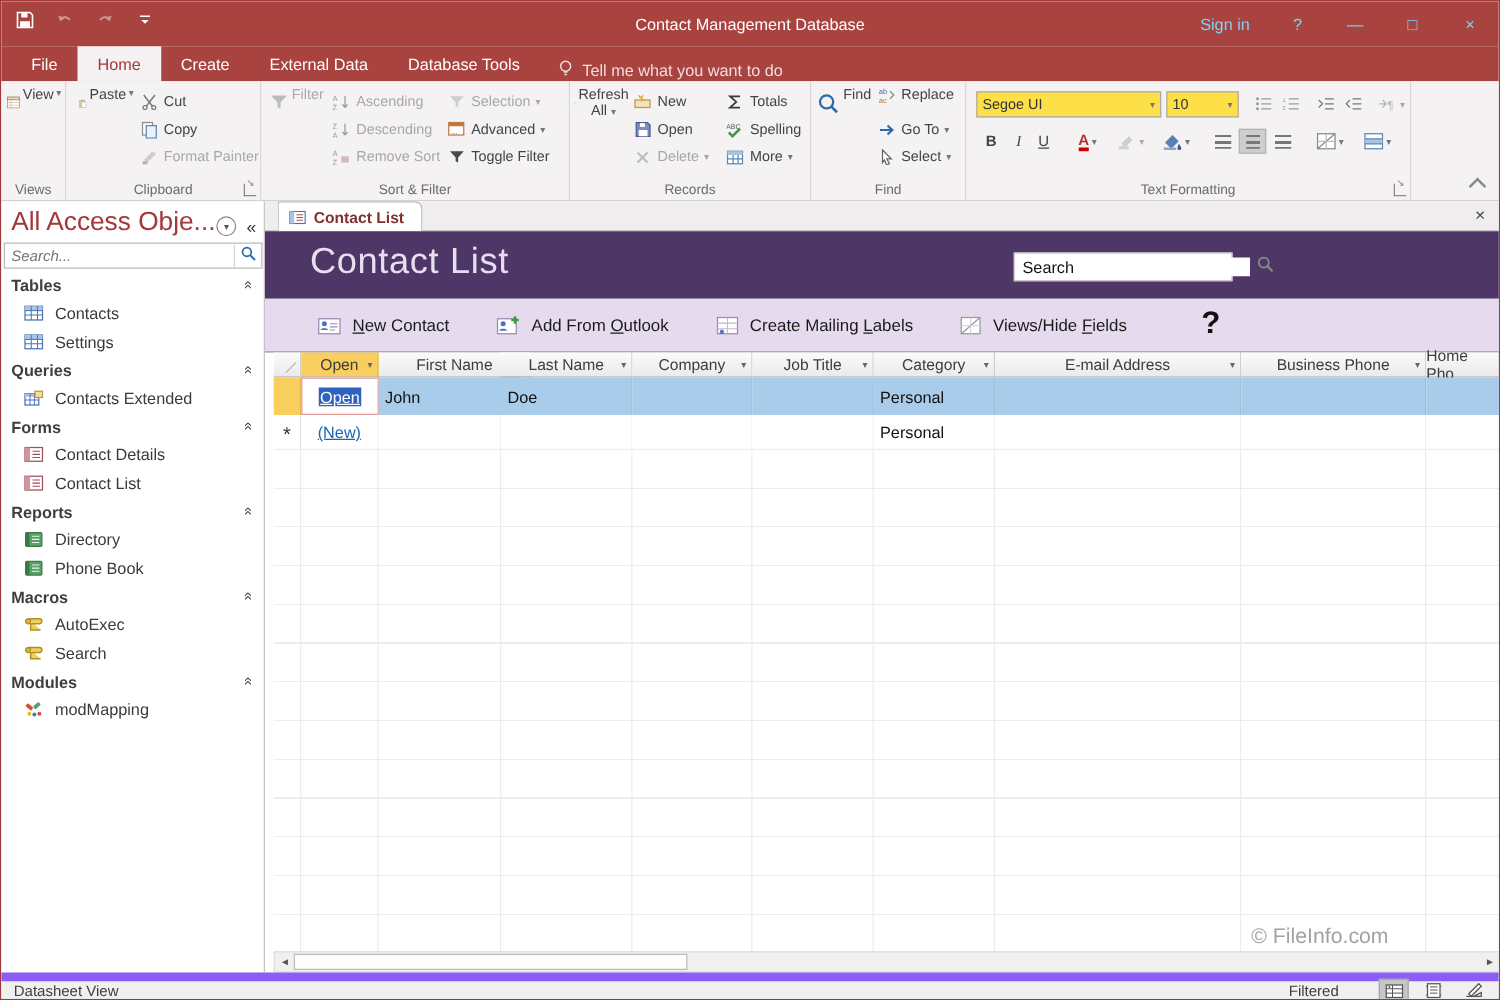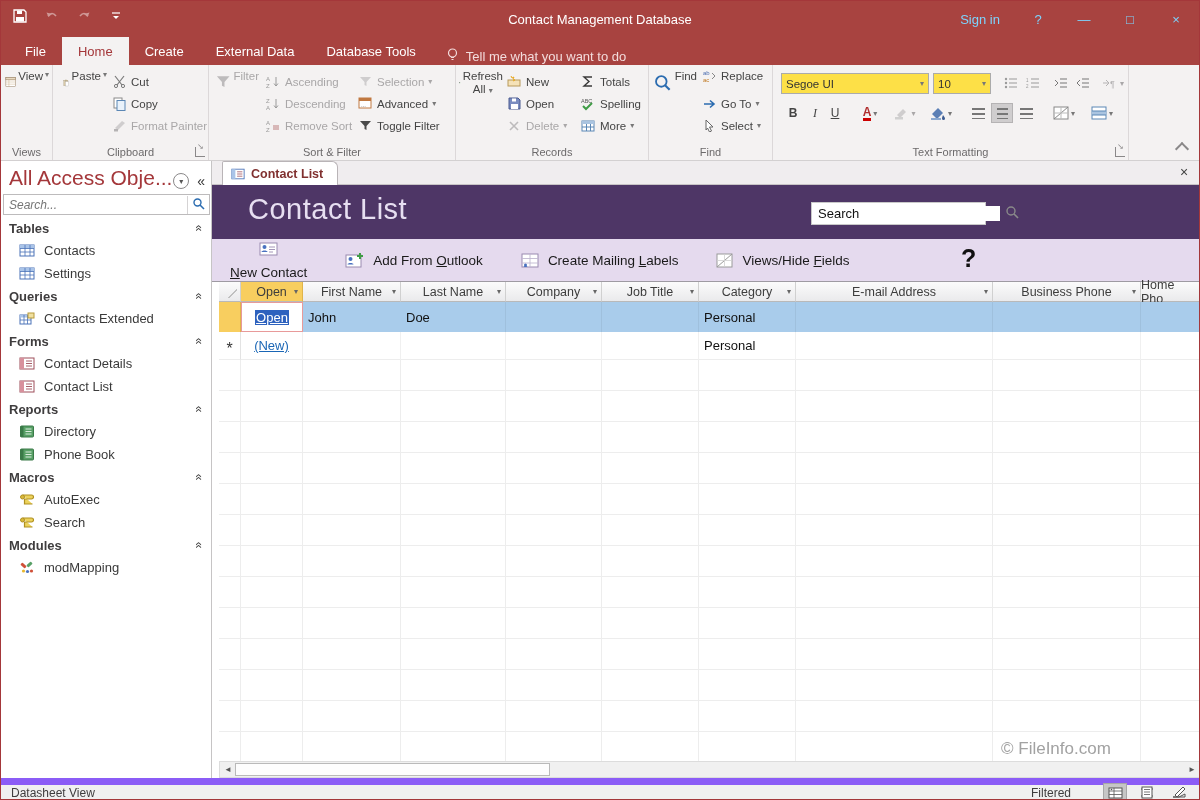--- a/index.html
+++ b/index.html
@@ -62,21 +62,21 @@
   .doctab { position:absolute; left:10px; top:0; height:24px; background:#fff; border:1px solid #b9b4b7; border-bottom:0; display:flex; align-items:center; gap:6px; padding:0 14px 0 8px; font-size:12.5px; font-weight:bold; color:#80302f; border-radius:2px 6px 0 0; }
   .tabclose { position:absolute; right:8px; top:2px; font-size:14px; color:#444; width:18px; height:18px; display:flex; align-items:center; justify-content:center; }
 
   .purplehdr { position:absolute; left:211px; top:184px; width:989px; height:54px; background:#4E3666; }
   .purplehdr .ptitle { position:absolute; left:36px; top:8px; font-size:29px; font-weight:300; color:#e7dff1; letter-spacing:.5px; }
   .psearch { position:absolute; left:599px; top:17px; width:175px; height:23px; background:#fff; border:1px solid #c9c9c9; display:flex; align-items:center; }
   .psearch input { flex:1; border:0; outline:0; font-size:13px; color:#111; padding:0 6px; font-family:inherit; }
 
   .lavbar { position:absolute; left:211px; top:238px; width:989px; height:43px; background:#E5DAEE; border-bottom:1px solid #9e9aa2; display:flex; align-items:center; }
   .lavbtn { display:flex; align-items:center; gap:9px; font-size:13.5px; color:#1a1a1a; margin-left:38px; }
-  .lavbtn:first-child { margin-left:18px;flex-direction:column; }
+  .lavbtn:first-child { margin-left:42px; }
   .u { text-decoration:underline; }
   .bighelp { position:absolute; left:749px; top:5px; font-size:25px; font-weight:bold; color:#111; }
 
   
   .hcell { position:absolute; top:281px; height:20px; background:linear-gradient(#fbfbfb,#eaeaec); border-right:1px solid #d0d0d0; border-bottom:1px solid #b9b9b9; display:flex; align-items:center; justify-content:center; font-size:12.5px; color:#3d3d3d; }
   .hcell .hdd { position:absolute; right:4px; font-size:8px; color:#666; }
   .hcell.sel { background:#F8CE5F; border-right-color:#e0b44a; }
   .corner { position:absolute; left:218px; top:281px; width:22px; height:20px; background:linear-gradient(#fbfbfb,#eaeaec); border-right:1px solid #d0d0d0; border-bottom:1px solid #b9b9b9; }
   .corner:after { content:""; position:absolute; right:3px; bottom:3px; width:9px; height:9px; background:linear-gradient(135deg,transparent 48%,#c0c0c0 48%,#c0c0c0 60%,transparent 60%); }
 
@@ -691,21 +691,21 @@
       <span><span>Views/Hide </span><span class="u">F</span><span>ields</span></span>
     </div>
     <div class="bighelp">?</div>
   </div>
 
   <div class="corner"></div>
   <div class="hcell sel" style="left:240px;width:62px">
       <span>Open</span>
       <span class="hdd">▾</span>
     </div>
-  <div class="hcell" style="left:302px;width:98px">
+  <div class="hcell" style="left:302px;width:122px">
       <span>First Name</span>
       <span class="hdd">▾</span>
     </div>
   <div class="hcell" style="left:400px;width:105px">
       <span>Last Name</span>
       <span class="hdd">▾</span>
     </div>
   <div class="hcell" style="left:505px;width:96px">
       <span>Company</span>
       <span class="hdd">▾</span>

